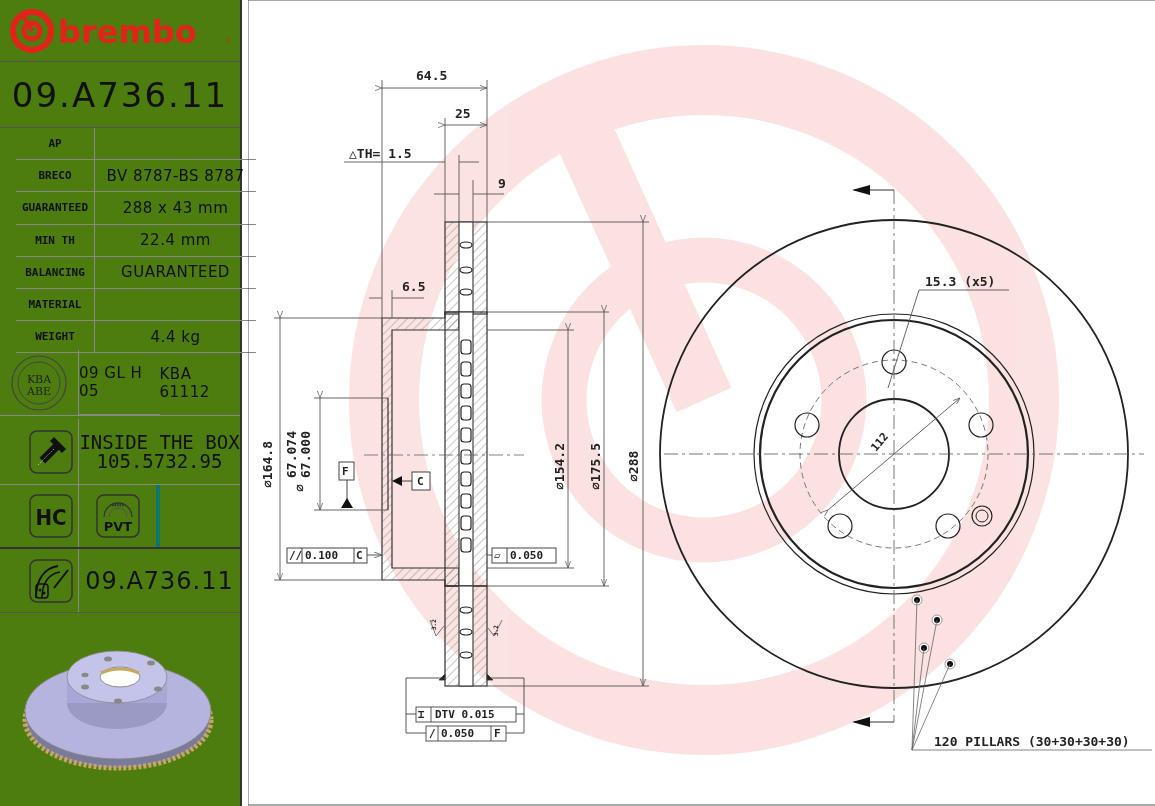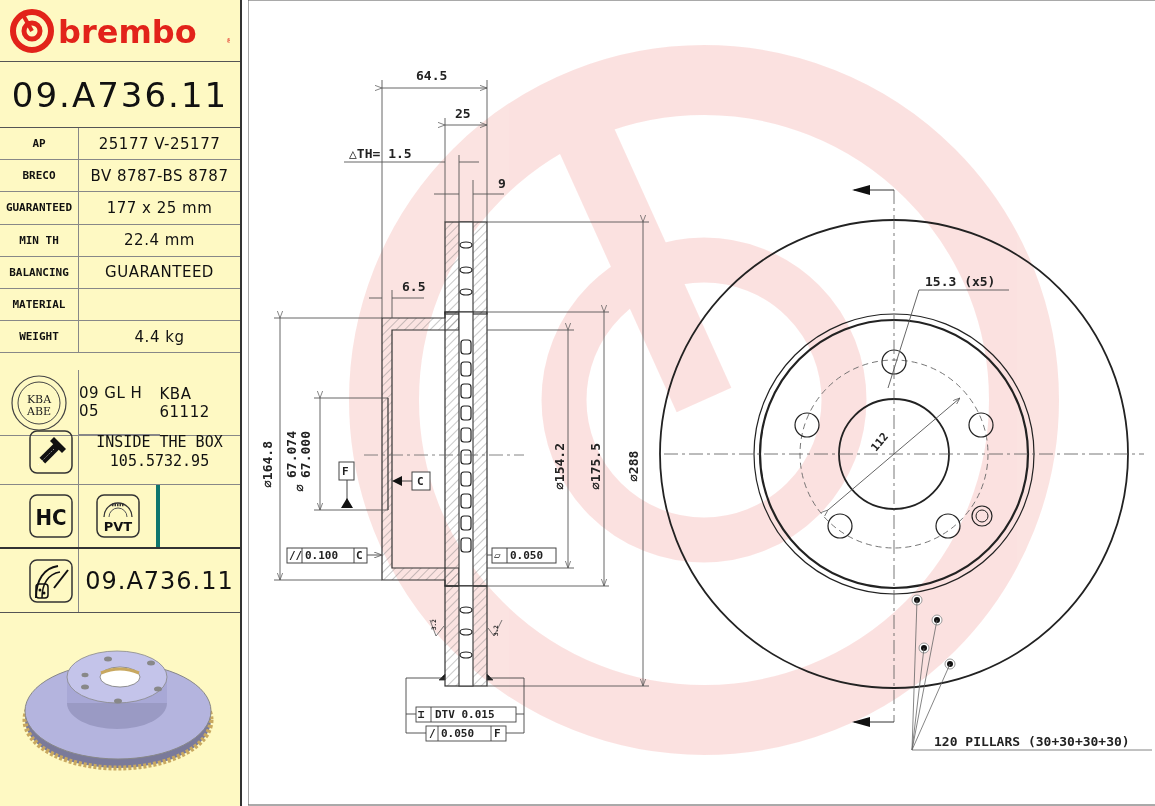--- a/index.html
+++ b/index.html
@@ -1,37 +1,37 @@
 <!DOCTYPE html>
 <html><head>
 <meta charset="utf-8">
 <style>
   * { box-sizing: border-box; margin: 0; padding: 0; }
   html, body { width: 1155px; height: 806px; background: #fff; overflow: hidden; }
   body { position: relative; font-family: "Liberation Sans", sans-serif; color: #111; }
 
-  .left-panel { position: absolute; left: 0; top: 0; width: 242px; height: 806px; border-right: 2px solid #333; background: #fef9c3; }
+  .left-panel { position: absolute; left: 0; top: 0; width: 242px; height: 806px; border-right: 2px solid #333; background: #4d7c0f; }
   .logo-row { position: absolute; left: 0; top: 0; width: 240px; height: 62px; border-bottom: 1px solid #555; display: flex; align-items: center; padding-left: 10px; }
   .logo-row svg { display: block; }
   .part-row { position: absolute; left: 0; top: 62px; width: 240px; height: 66px; border-bottom: 1px solid #555; display: flex; align-items: center; justify-content: center; font-family: "DejaVu Sans", sans-serif; font-size: 34px; letter-spacing: 2px; }
 
-  .spec-table { position: absolute; left: 0; top: 128px; width: 240px; }
+  .spec-table { position: absolute; left: 16px; top: 128px; width: 240px; }
   .spec-row { display: flex; height: 32.2px; border-bottom: 1px solid #888; }
   .spec-row .lbl { width: 79px; border-right: 1px solid #888; display: flex; align-items: center; justify-content: center; font-family: "DejaVu Sans Mono", monospace; font-weight: bold; font-size: 11px; }
   .spec-row .val { flex: 1; display: flex; align-items: center; justify-content: center; font-family: "DejaVu Sans", sans-serif; font-size: 15px; letter-spacing: 0.5px; }
 
-  .kba-block { position: absolute; left: 0; top: 370px; width: 240px; height: 66px; border-bottom: 1px solid #888; display: flex; }
+  .kba-block { position: absolute; left: 0; top: 350px; width: 240px; height: 66px; border-bottom: 1px solid #888; display: flex; }
   .kba-logo { width: 79px; border-right: 1px solid #888; display: flex; align-items: center; justify-content: center; }
   .kba-vals { flex: 1; display: flex; flex-direction: row; }
   .kba-vals div { flex: 1; display: flex; align-items: center; justify-content: center; font-family: "DejaVu Sans", sans-serif; font-size: 15px; letter-spacing: 0.5px; }
   .kba-vals div:first-child { border-bottom: 1px solid #888; }
 
   .box-row { position: absolute; left: 0; top: 419px; width: 240px; height: 66px; border-bottom: 1px solid #888; display: flex; }
   .icon-cell { width: 79px; border-right: 1px solid #888; display: flex; align-items: center; justify-content: center; padding-left: 24px; }
-  .box-text { flex: 1; display: flex; flex-direction: column; align-items: center; justify-content: center; font-family: "DejaVu Sans Mono", monospace; font-size: 15px; line-height: 19px; }
+  .box-text { flex: 1; display: flex; flex-direction: column; align-items: center; justify-content: center; font-family: "DejaVu Sans Mono", monospace; font-size: 19px; line-height: 19px; }
 
   .hc-row { position: absolute; left: 0; top: 485px; width: 240px; height: 64px; border-bottom: 2px solid #333; display: flex; }
   .pvt-cell { width: 81px; border-right: 4px solid #0f766e; display: flex; align-items: center; justify-content: center; }
 
   .ref-row { position: absolute; left: 0; top: 549px; width: 240px; height: 64px; border-bottom: 1px solid #555; display: flex; }
   .ref-num { flex: 1; display: flex; align-items: center; justify-content: center; font-family: "DejaVu Sans", sans-serif; font-size: 24px; letter-spacing: 1px; }
 
   .render-cell { position: absolute; left: 0; top: 613px; width: 240px; height: 193px; display: flex; align-items: center; justify-content: center; }
 
   .drawing { position: absolute; left: 248px; top: 0; width: 911px; height: 806px; }
@@ -51,29 +51,28 @@
       <text x="48" y="34" font-family="DejaVu Sans, sans-serif" font-weight="bold" font-size="32" fill="#e2231a">brembo</text>
       <text x="216" y="34" font-family="DejaVu Sans, sans-serif" font-size="7" fill="#e2231a">®</text>
     </svg>
   </div>
 
   <div class="part-row">09.A736.11</div>
 
   <div class="spec-table">
     <div class="spec-row">
       <div class="lbl">AP</div>
-      <div class="val">25177 V-25177</div>
     </div>
     <div class="spec-row">
       <div class="lbl">BRECO</div>
       <div class="val">BV 8787-BS 8787</div>
     </div>
     <div class="spec-row">
       <div class="lbl">GUARANTEED</div>
-      <div class="val">177 x 25 mm</div>
+      <div class="val">288 x 43 mm</div>
     </div>
     <div class="spec-row">
       <div class="lbl">MIN TH</div>
       <div class="val">22.4 mm</div>
     </div>
     <div class="spec-row">
       <div class="lbl">BALANCING</div>
       <div class="val">GUARANTEED</div>
     </div>
     <div class="spec-row">

